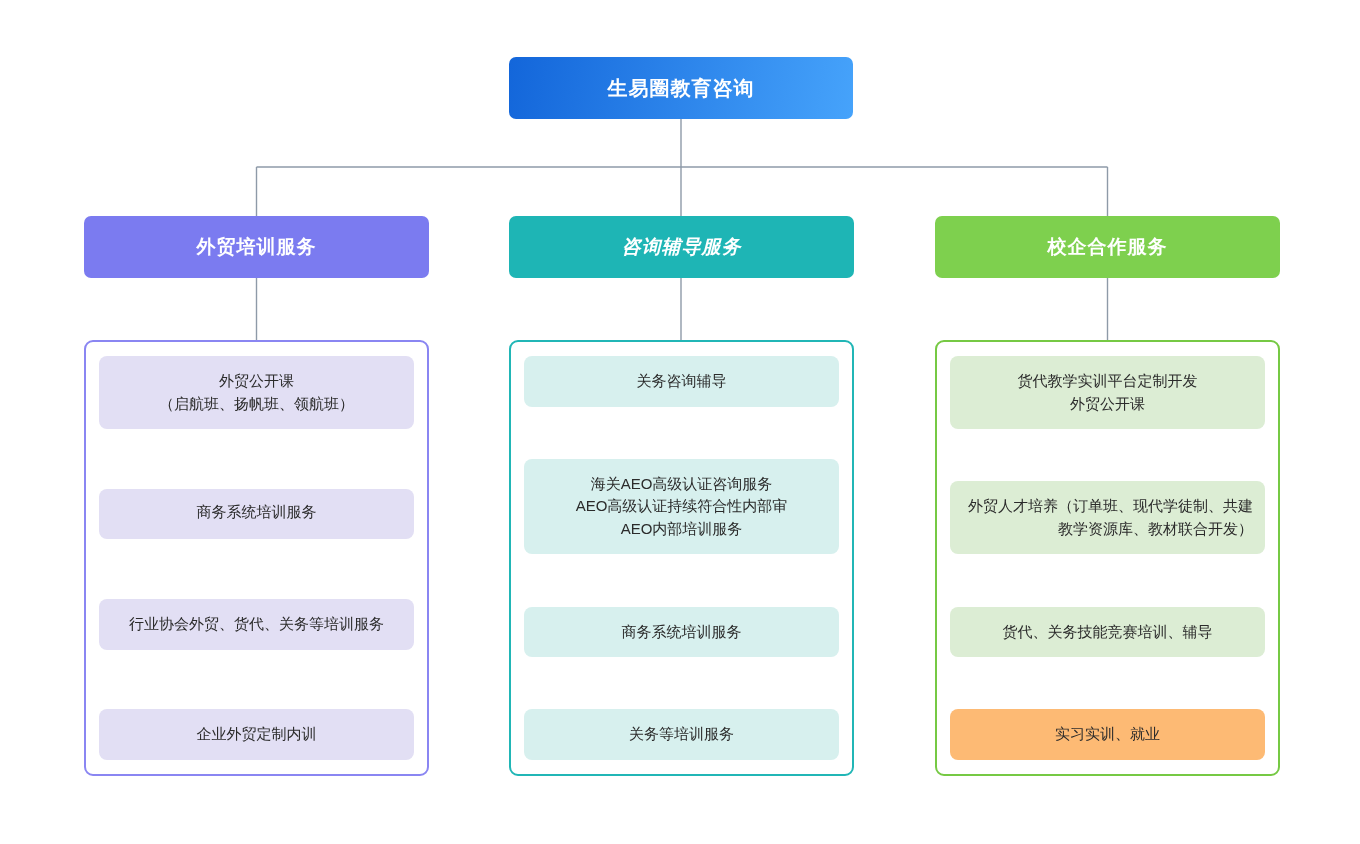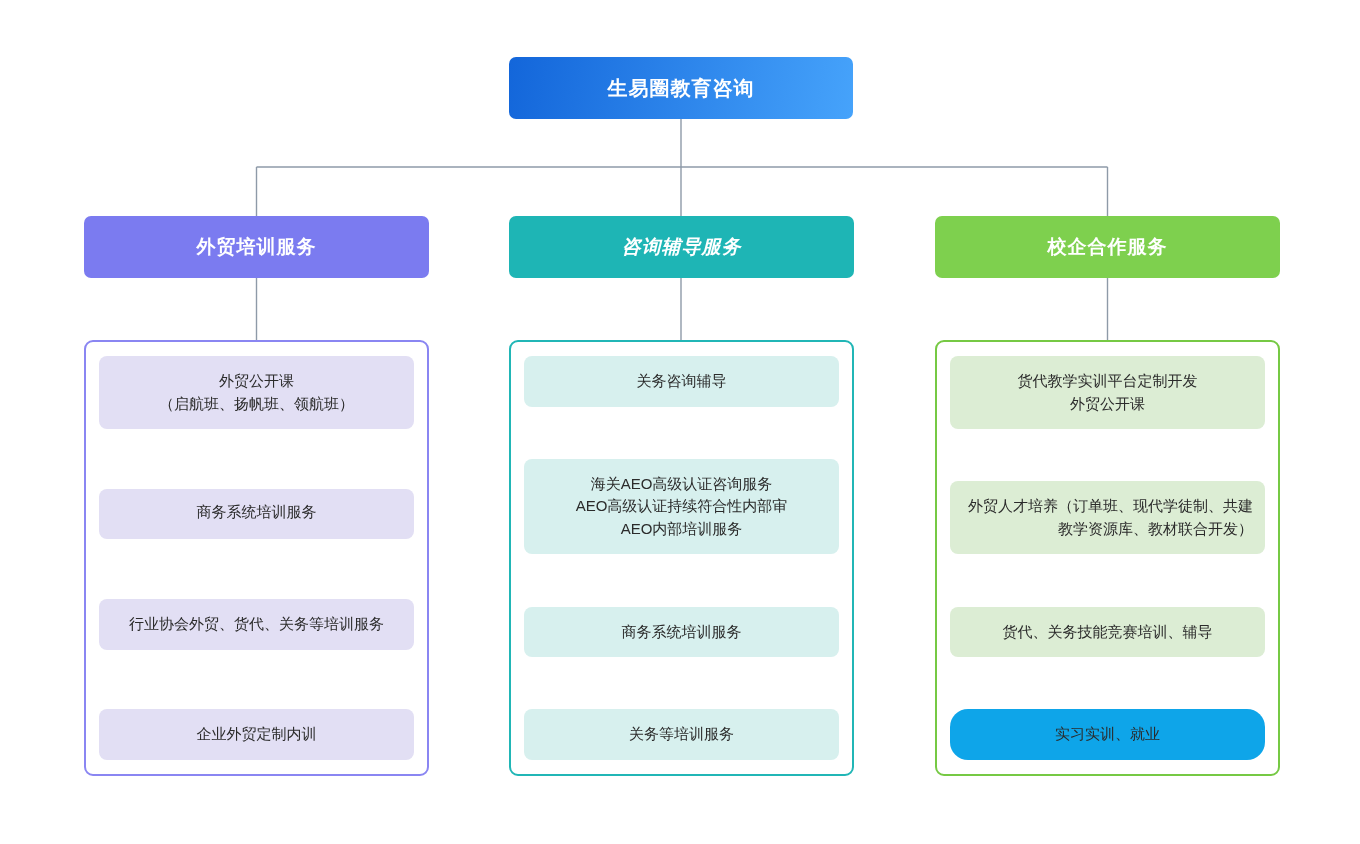--- a/index.html
+++ b/index.html
@@ -187,19 +187,19 @@
         <div class="leaf" style="background: rgb(220, 237, 212);">
           <span class="line">货代教学实训平台定制开发</span>
           <span class="line">外贸公开课</span>
         </div>
         <div class="leaf" style="background: rgb(220, 237, 212);">
           <span class="line">外贸人才培养（订单班、现代学徒制、共建教学资源库、教材联合开发）</span>
         </div>
         <div class="leaf" style="background: rgb(220, 237, 212);">
           <span class="line">货代、关务技能竞赛培训、辅导</span>
         </div>
-        <div class="leaf" style="background: #0ea5e9; border-radius: 18px;">
+        <div class="leaf" style="background: #fdba74;">
           <span class="line">实习实训、就业</span>
         </div>
       </div>
   </div>
 
 </div>
 
 </body></html>

